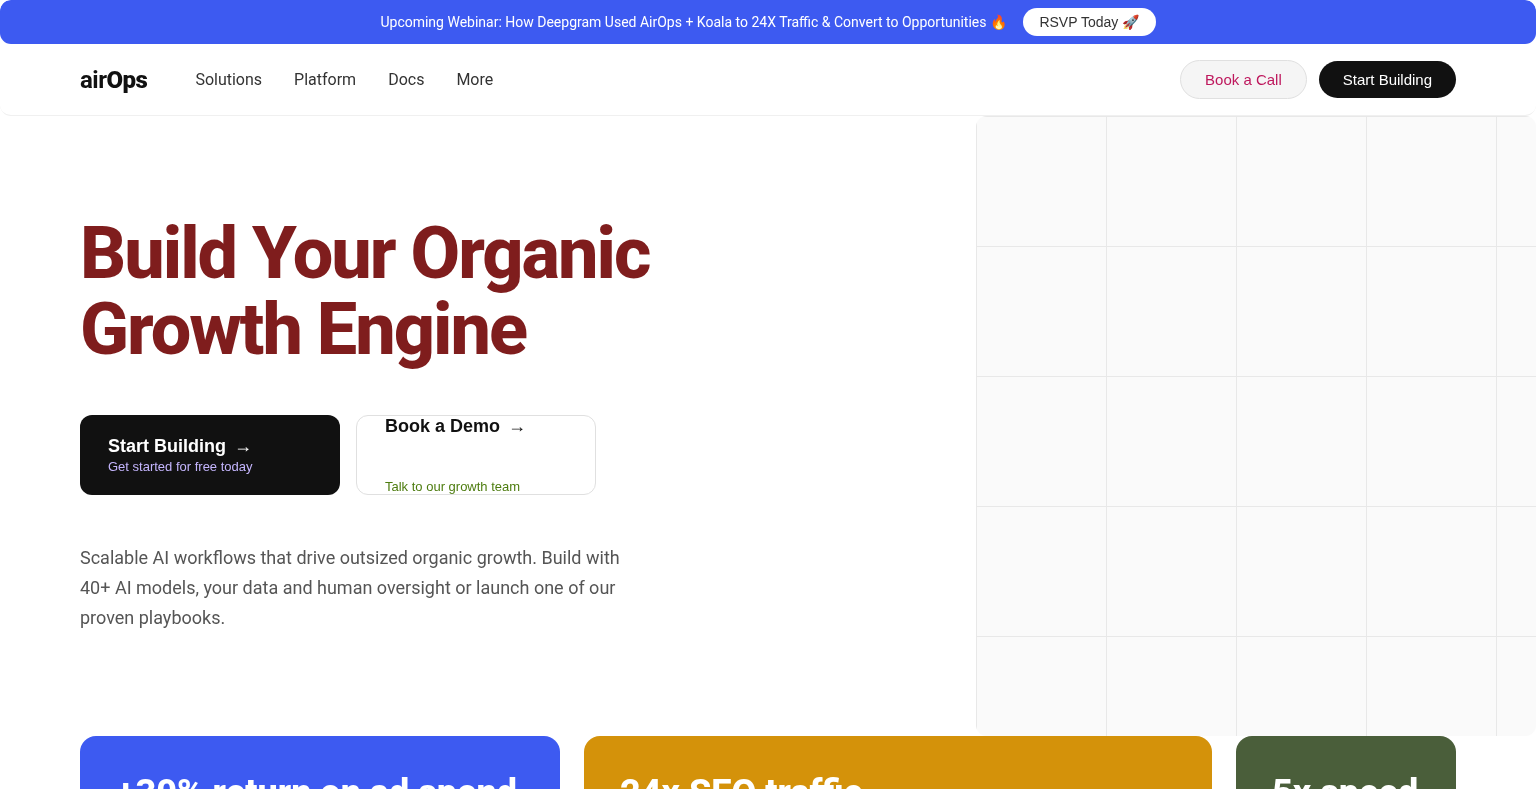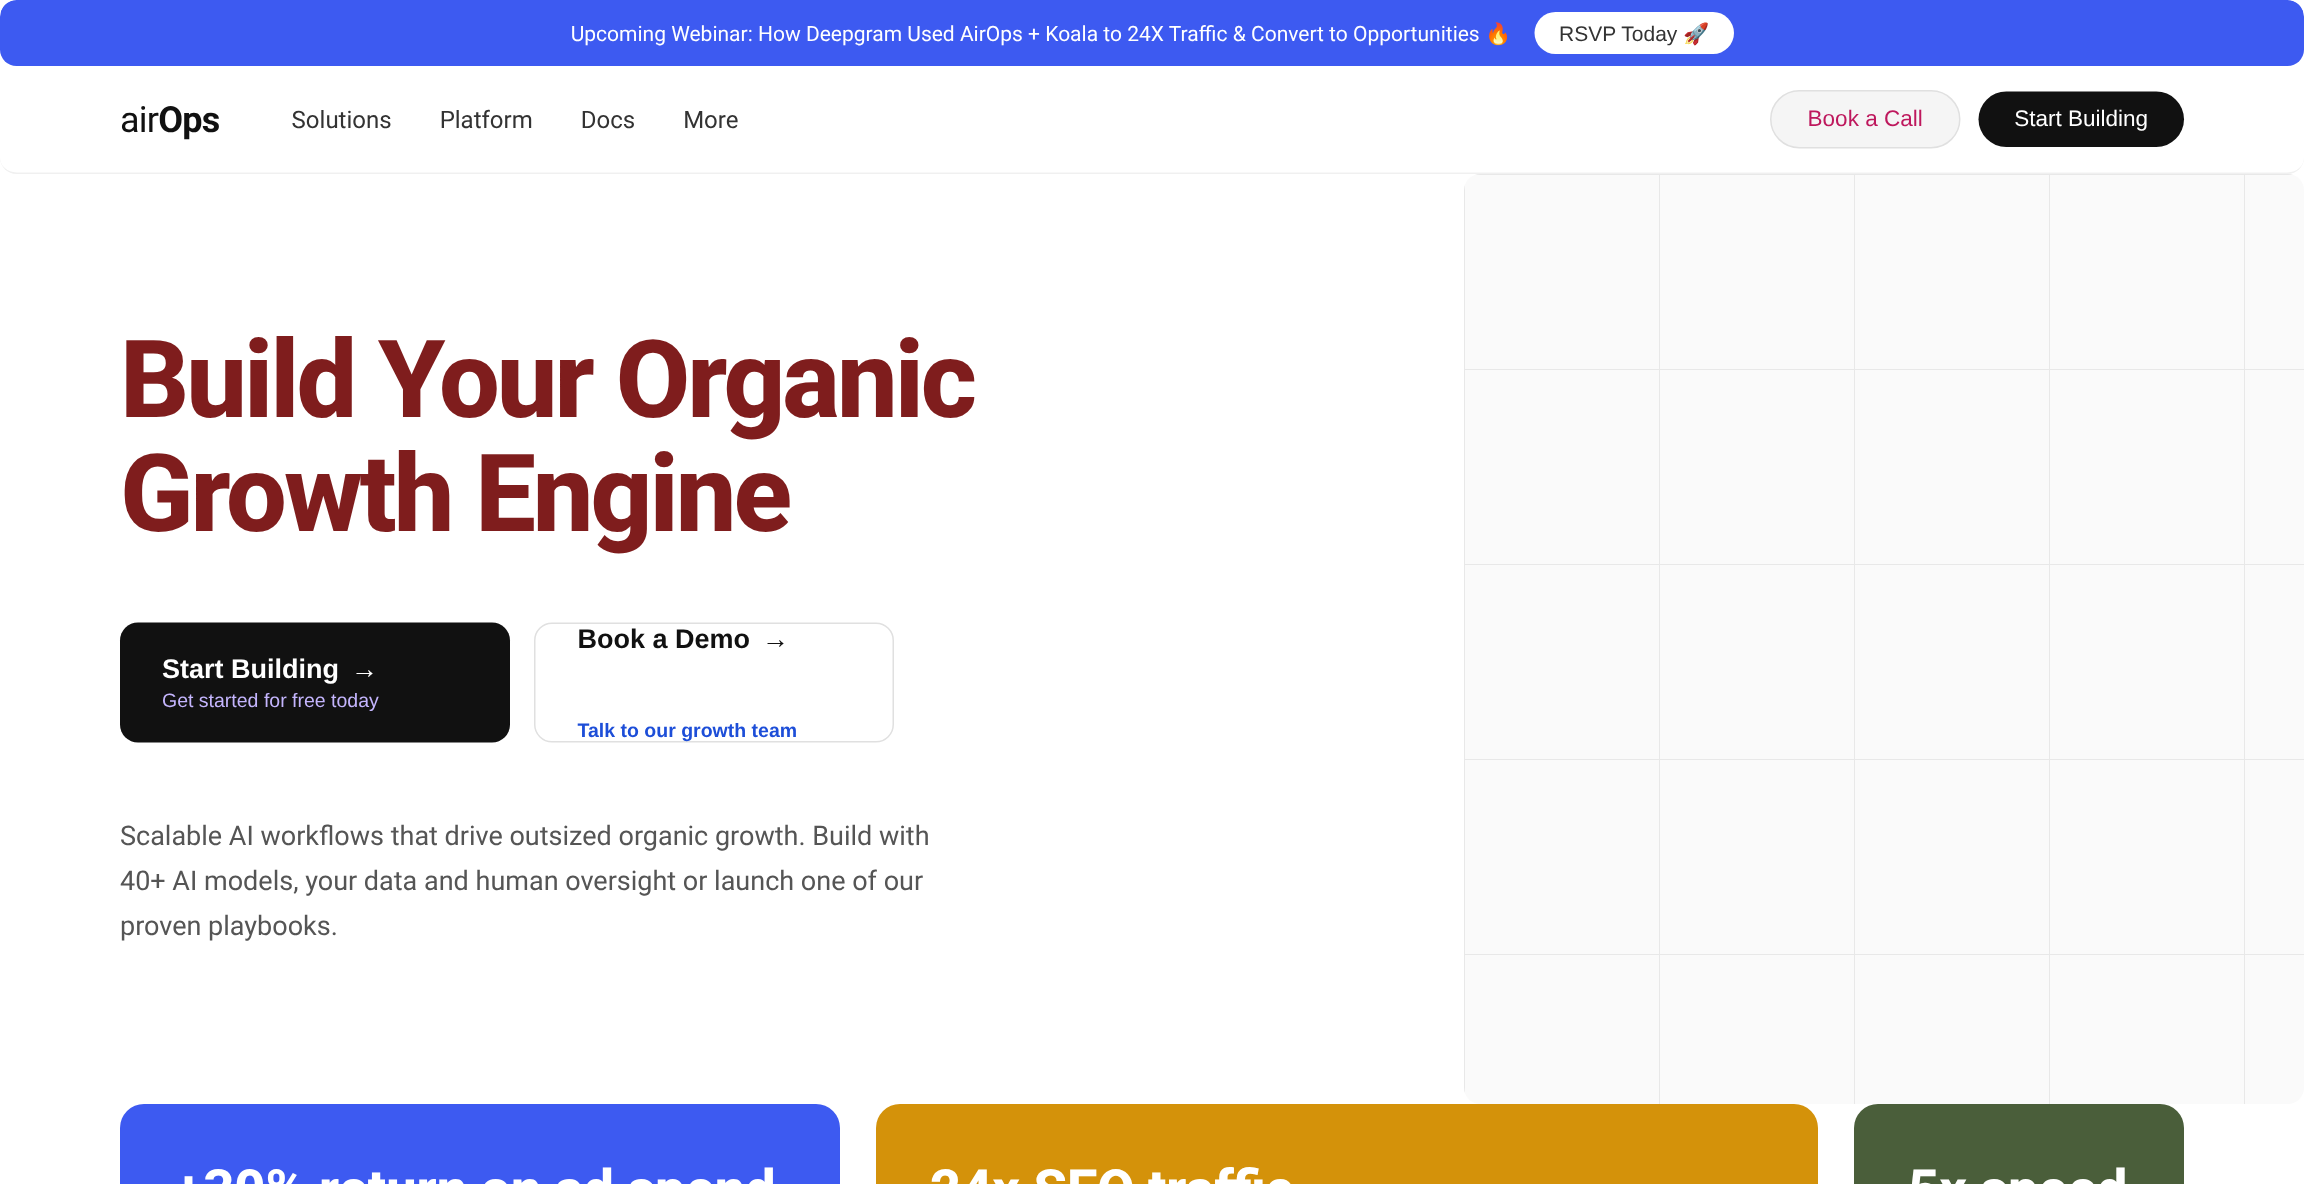--- a/index.html
+++ b/index.html
@@ -60,21 +60,21 @@
     }
 
     .nav-left {
       display: flex;
       align-items: center;
       gap: 48px;
     }
 
     .logo {
       font-size: 24px;
-      font-weight: 400;
+      font-weight: 700;
       color: #111;
       letter-spacing: -0.5px;
     }
 
     .nav-links {
       display: flex;
       align-items: center;
       gap: 32px;
       list-style: none;
     }
@@ -196,22 +196,22 @@
     .book-demo-hero .btn-title {
       font-size: 18px;
       font-weight: 700;
       display: flex;
       align-items: center;
       gap: 8px;
     }
 
     .book-demo-hero .btn-subtitle {
       font-size: 13px;
-      font-weight: 700;
-      color: #1d4ed8;
+      font-weight: 400;
+      color: #4d7c0f;
     }
 
     .arrow {
       font-size: 18px;
     }
 
     .hero-description {
       font-size: 18px;
       line-height: 1.65;
       color: #555;

